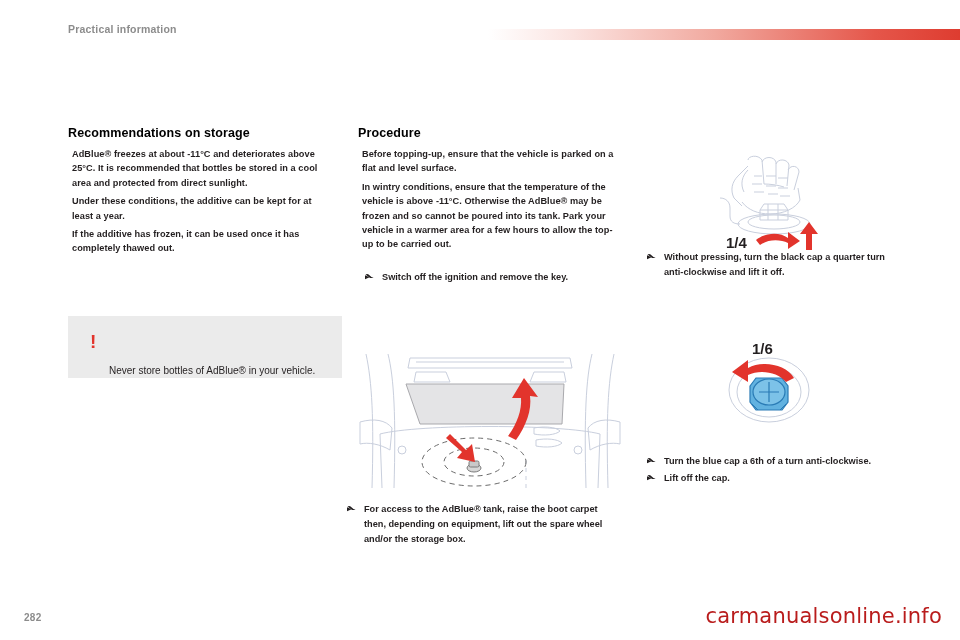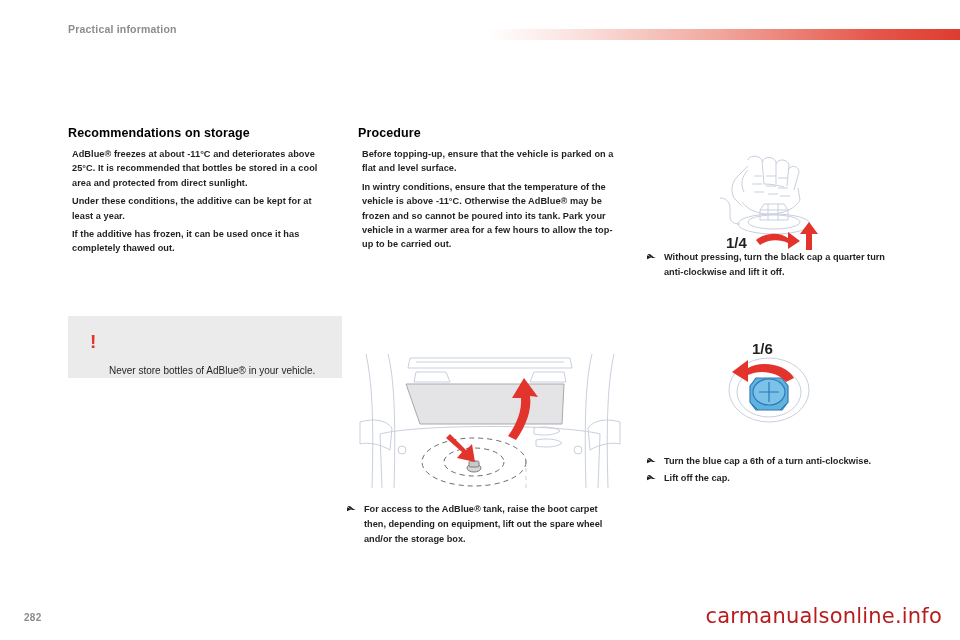--- a/index.html
+++ b/index.html
@@ -164,20 +164,31 @@
 <div class="warning">
   <div class="bang">!</div>
   <div class="wtext">Never store bottles of AdBlue® in your vehicle.</div>
 </div>
 
 <div class="col col-mid">
   <h2 class="sec-title">Procedure</h2>
   <p class="body">Before topping-up, ensure that the vehicle is parked on a flat and level surface.</p>
   <p class="body">In wintry conditions, ensure that the temperature of the vehicle is above -11°C. Otherwise the AdBlue® may be frozen and so cannot be poured into its tank. Park your vehicle in a warmer area for a few hours to allow the top-up to be carried out.</p>
 
+  <ul class="bullets" style="margin-top:18px;">
+    <li>
+      <span class="pointer">
+        <svg width="16" height="12" viewBox="0 0 16 12">
+          <path d="M1 6.2 L6 6.2 L6 4.2 L10.5 6.2 L6 8.2 L6 6.2" fill="#231f20"></path>
+          <path d="M6.5 3.5 q2.5 -1.2 4.5 1.2 q1.3 1.6 3.6 1.5 q-2.1 1.4 -4.2 .2" fill="#231f20"></path>
+        </svg>
+      </span>
+      <span>Switch off the ignition and remove the key.</span>
+    </li>
+  </ul>
 </div>
 
 <div class="illus illus-boot">
   <svg width="264" height="138" viewBox="0 0 264 138">
     <rect x="0" y="0" width="264" height="138" fill="#ffffff"></rect>
     <g stroke="#c9cfdd" stroke-width="1" fill="none">
 
       <path d="M8 2 C14 30 16 66 14 136"></path>
       <path d="M256 2 C250 30 248 66 250 136"></path>
       <path d="M30 2 C36 26 38 64 36 136"></path>

